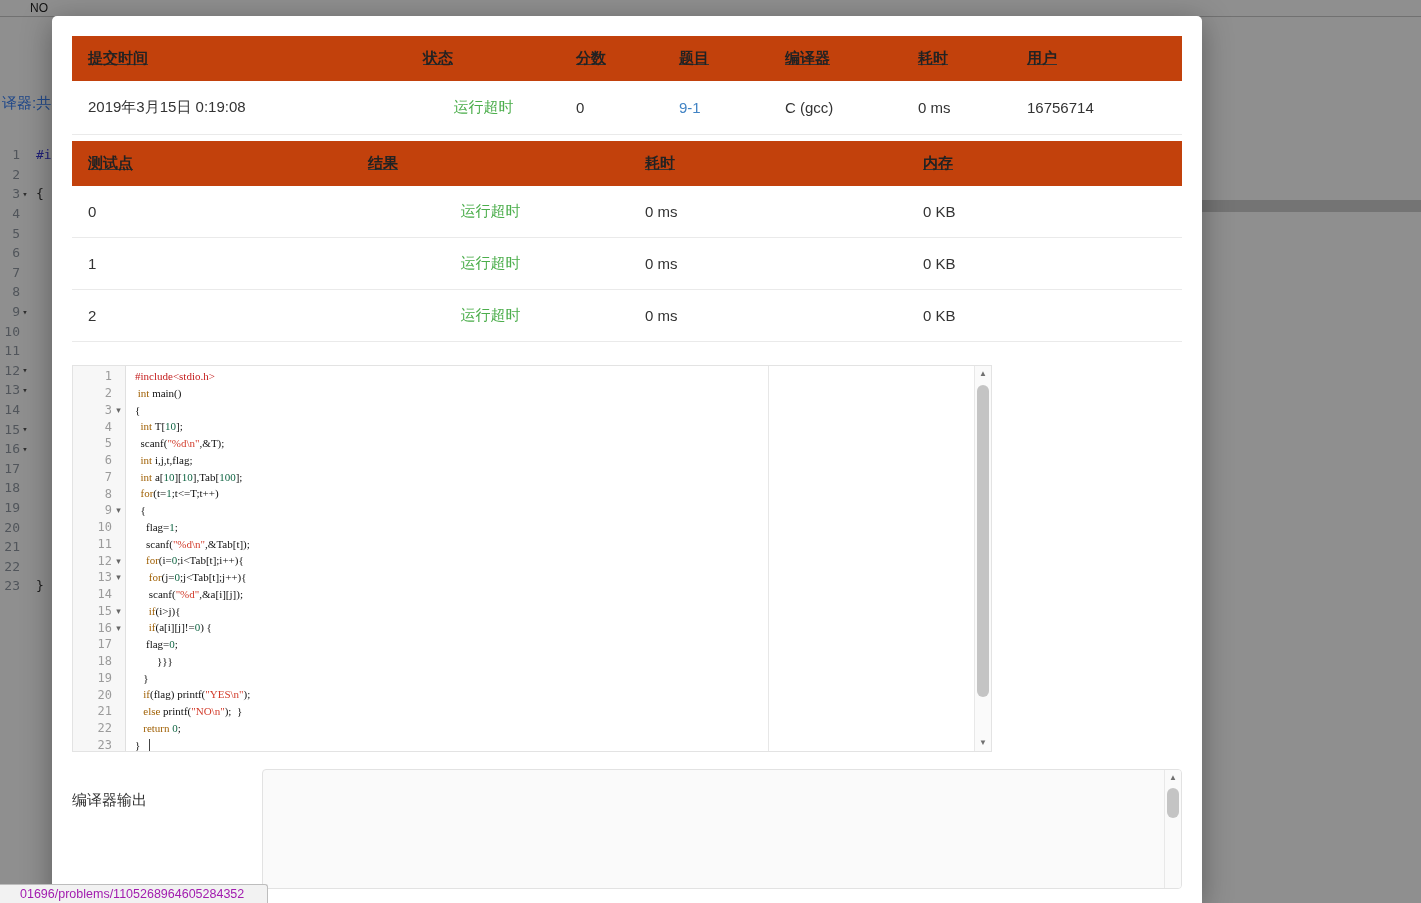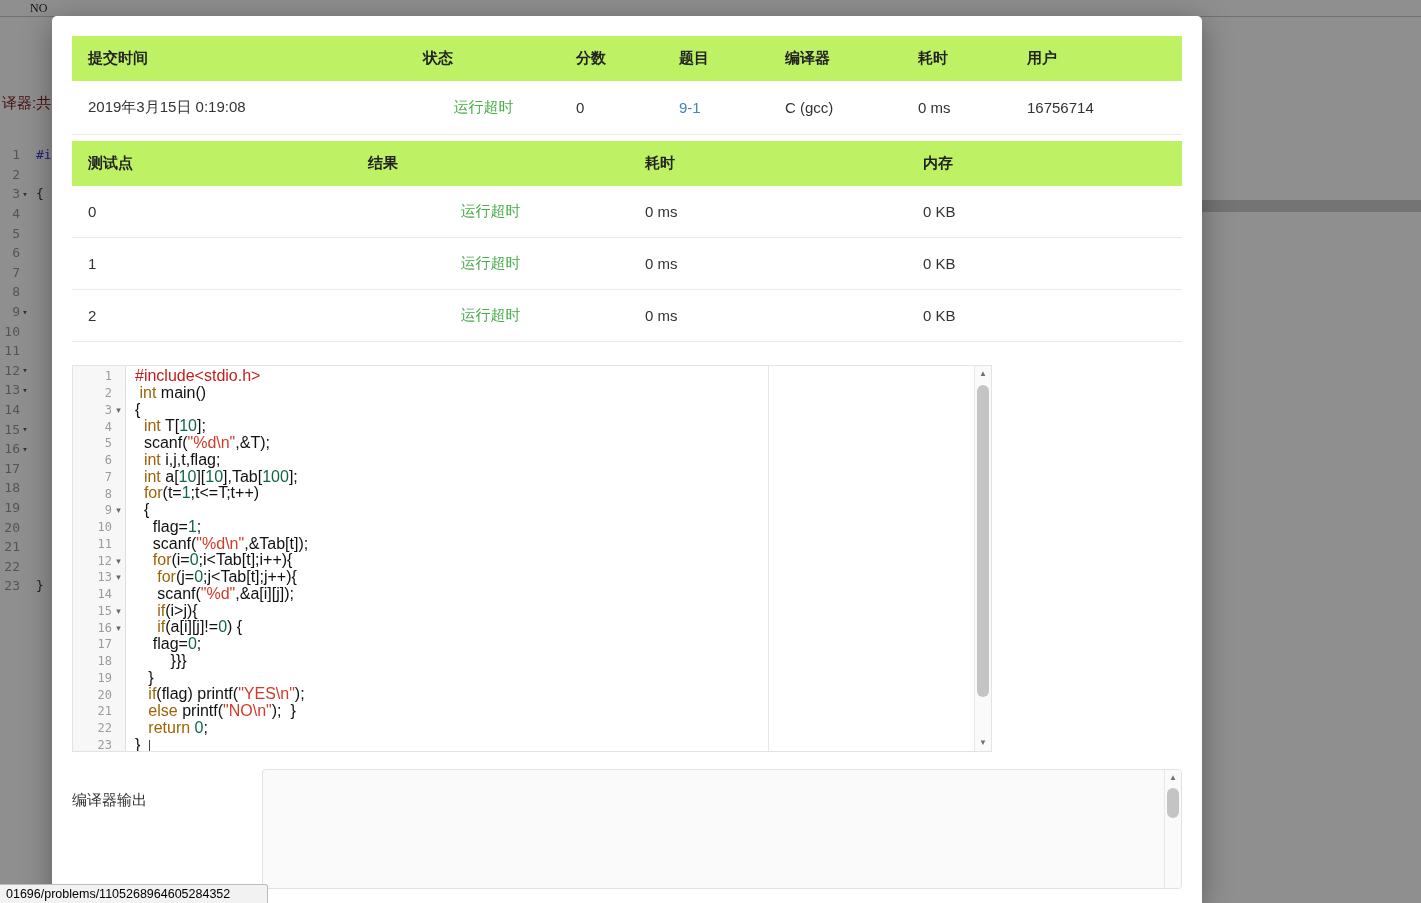--- a/index.html
+++ b/index.html
@@ -2,64 +2,64 @@
 <html><head>
 <meta charset="utf-8">
 <style>
   * { margin:0; padding:0; box-sizing:border-box; }
   html,body { width:1421px; height:903px; overflow:hidden; background:#fff;
     font-family:"Liberation Sans", sans-serif; position:relative; }
 
   
   .bg-page { position:absolute; inset:0; background:#fff; }
   .bg-topbar { position:absolute; top:0; left:0; right:0; height:17px; border-bottom:1px solid #c9c9c9; }
-  .bg-no { position:absolute; left:30px; top:1px; font-family:Liberation Serif, serif; font-size:12px; color:#222; }
-  .bg-left-text { position:absolute; left:2px; top:94px; font-size:15px; color:#7f1d1d; }
+  .bg-no { position:absolute; left:30px; top:1px; font-family:Liberation Sans, sans-serif; font-size:12px; color:#222; }
+  .bg-left-text { position:absolute; left:2px; top:94px; font-size:15px; color:#3b82f6; }
   .bg-editor { position:absolute; left:0; top:145px; width:52px; font-family:"DejaVu Sans Mono", monospace; }
   .bg-line { display:flex; align-items:center; height:19.6px; }
   .bg-num { width:20px; text-align:right; color:#9098a2; font-size:13px; }
   .bg-fold { width:10px; font-size:9px; color:#555; text-align:center; }
   .bg-frag { margin-left:6px; font-size:13px; color:#333; white-space:pre; }
   .bg-frag-blue { color:#3a3ad8; }
   .bg-gray-bar { position:absolute; left:1202px; top:200px; width:219px; height:12px; background:#cfcfcf; }
 
   .overlay { position:absolute; inset:0; background:rgba(0,0,0,0.44); z-index:10; }
 
   
   .modal { position:absolute; left:52px; top:16px; width:1150px; height:887px; background:#fff;
     z-index:20; border-radius:5px 5px 0 0; box-shadow:0 6px 30px rgba(0,0,0,0.35); overflow:hidden; }
   .modal-header { height:70px; padding:0 30px 0 18px; display:flex; align-items:center;
     justify-content:space-between; border-bottom:2px solid #28549e; }
   .modal-title { font-size:19px; color:#4183c4; }
   .close { font-size:23px; color:#666; cursor:pointer; line-height:1; }
   .modal-body { padding:20px 20px 0 20px; }
 
   table { width:1110px; border-collapse:collapse; font-size:15px; color:#333; table-layout:fixed; }
-  thead tr { background:#bef264; }
+  thead tr { background:#c2410c;text-decoration:underline; }
   th { text-align:left; font-weight:bold; color:#222; padding:0 16px; height:45px; }
   td { padding:0 16px; border-bottom:1px solid #eaeaea; }
   .sub-table td { height:53px; }
   .tc-table { margin-top:6px; }
   .tc-table td { height:52px; }
   .status-green { color:#4cae4c;text-align:center; }
   .link-blue { color:#4183c4; cursor:pointer; }
 
   .section-row { display:flex; margin-top:23px; }
   .compiler-row { margin-top:17px; }
   .section-label { width:190px; padding-top:22px; font-size:15px; color:#333; }
 
   
   .code-editor { position:relative; width:920px; height:387px; border:1px solid #e3e3e3;
     display:flex; background:#fff; overflow:hidden; }
   .code-gutter { width:53px; background:#f7f7f7; border-right:1px solid #e0e0e0; padding-top:2px; }
   .gutter-line { display:flex; align-items:center; justify-content:flex-end; height:16.75px; }
   .gnum { color:#9b9b9b; font-family:"DejaVu Sans Mono", monospace; font-size:12px; }
   .gfold { width:13px; font-size:9px; color:#666; text-align:center; }
-  .code-lines { flex:1; padding:2px 0 0 9px; font-family:Liberation Sans, sans-serif;
-    font-size:16px; color:#111; white-space:pre; overflow:hidden; }
+  .code-lines { flex:1; padding:2px 0 0 9px; font-family:Liberation Serif, serif;
+    font-size:11px; color:#111; white-space:pre; overflow:hidden; }
   .code-line { height:16.75px; line-height:16.75px; }
   .code-line:last-child::after { content:""; display:inline-block; width:1px; height:12px;
     background:#444; margin-left:9px; vertical-align:-2px; }
   .tok-kw  { color:#a16207; }
   .tok-str { color:#d23b2a; }
   .tok-num { color:#116644; }
   .tok-meta{ color:#c41d1d; }
   .code-ruler { position:absolute; left:695px; top:0; bottom:0; border-left:1px solid #e7e7e7; }
 
   
@@ -73,21 +73,21 @@
 
   
   .compiler-output { position:relative; width:920px; height:120px; background:#fafafa;
     border:1px solid #e2e2e2; border-radius:4px; padding:10px 20px 0 14px; overflow:hidden; }
   .comp-line { font-family:"DejaVu Sans Mono", monospace; font-size:15px; line-height:25px;
     color:#333; white-space:pre; }
 
   
   .url-tooltip { position:absolute; left:0; bottom:0; z-index:30; width:268px; height:19px;
     background:#f2f2f2; border-top:1px solid #bdbdbd; border-right:1px solid #bdbdbd;
-    border-top-right-radius:3px; color:#000000; font-size:12.5px; line-height:18px; padding:0 6px;
+    border-top-right-radius:3px; color:#a21caf; font-size:12.5px; line-height:18px; padding:0 20px;
     white-space:nowrap; overflow:hidden; }
 </style>
 </head>
 <body>
 
 <div class="bg-page">
   <div class="bg-topbar">
     <span class="bg-no">NO</span>
   </div>
   <div class="bg-left-text">译器:共</div>

